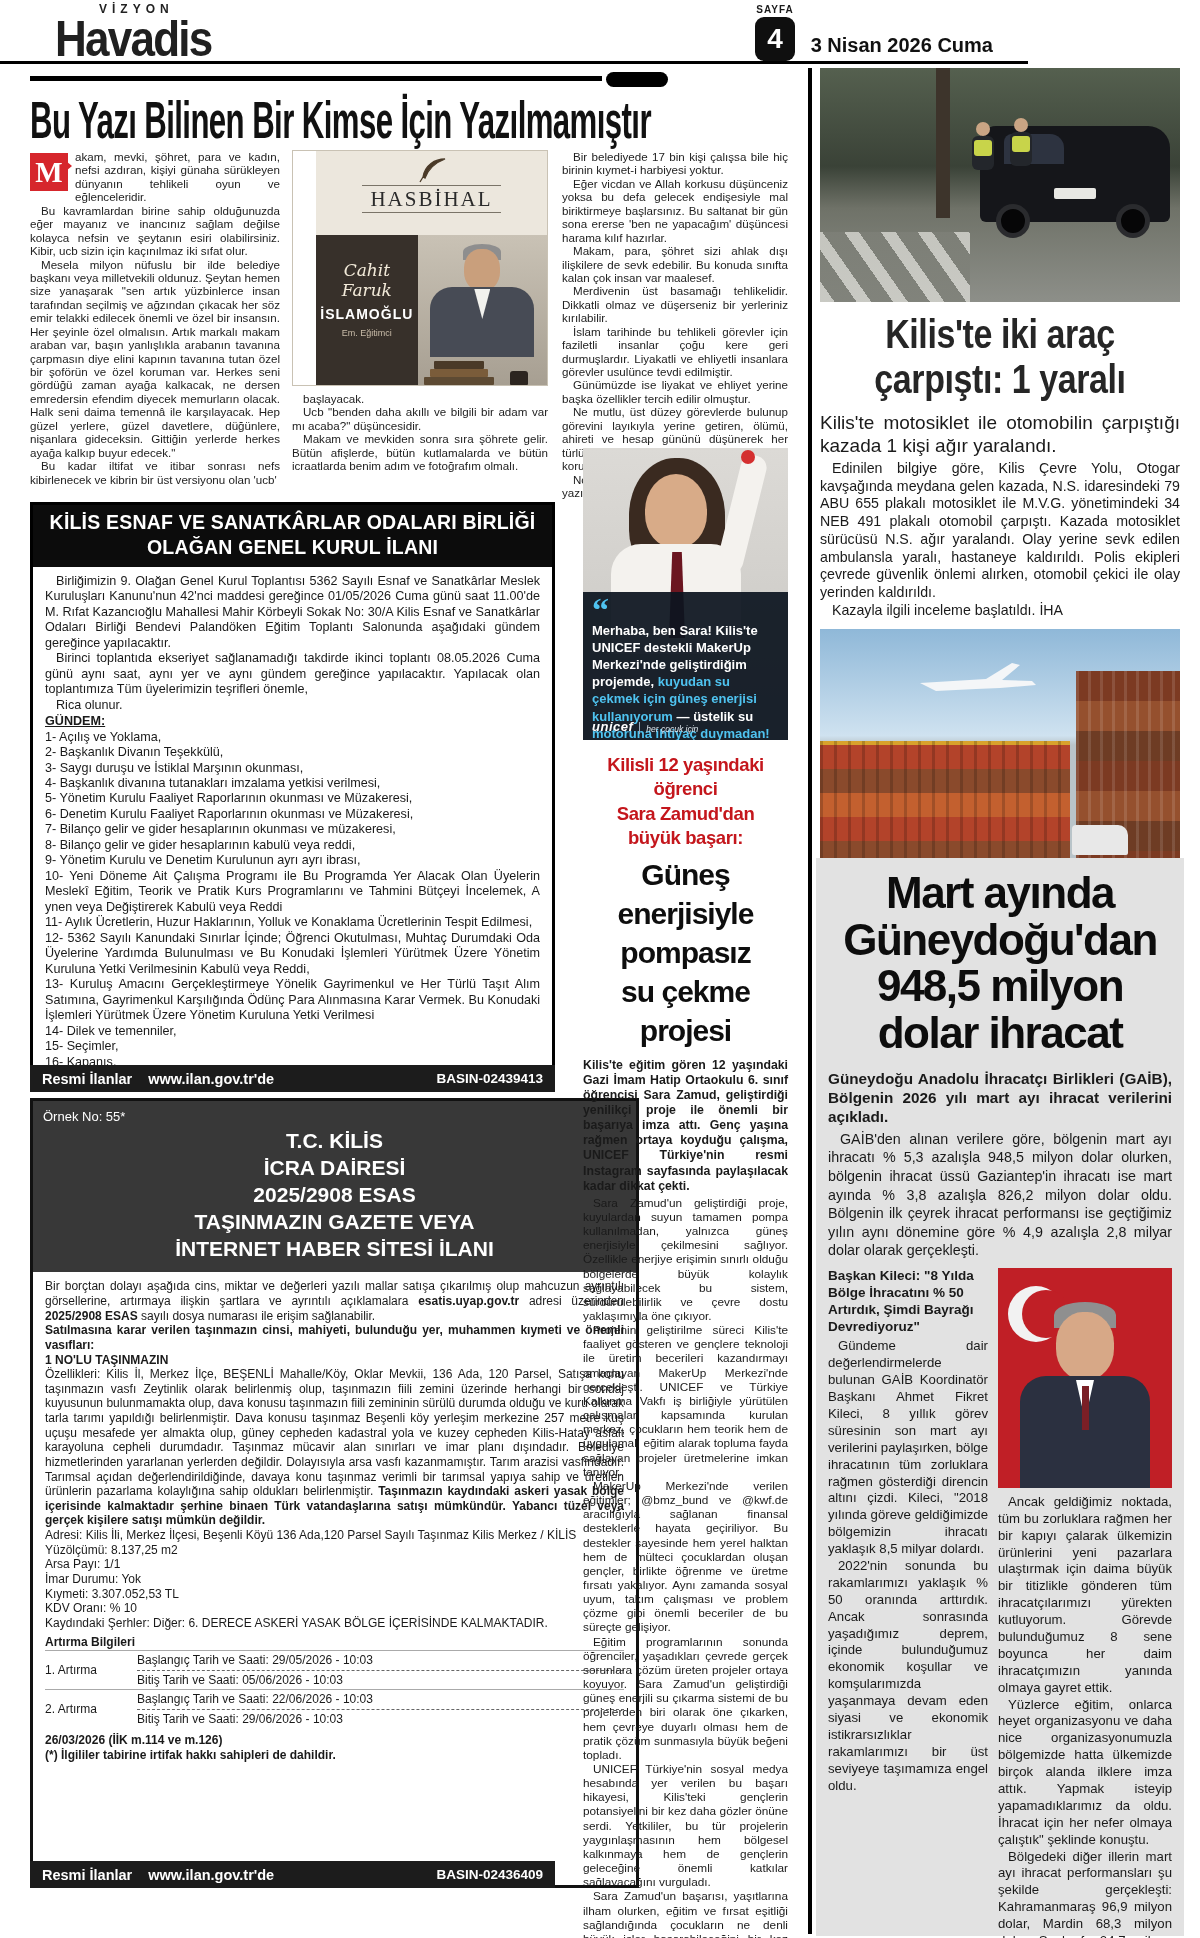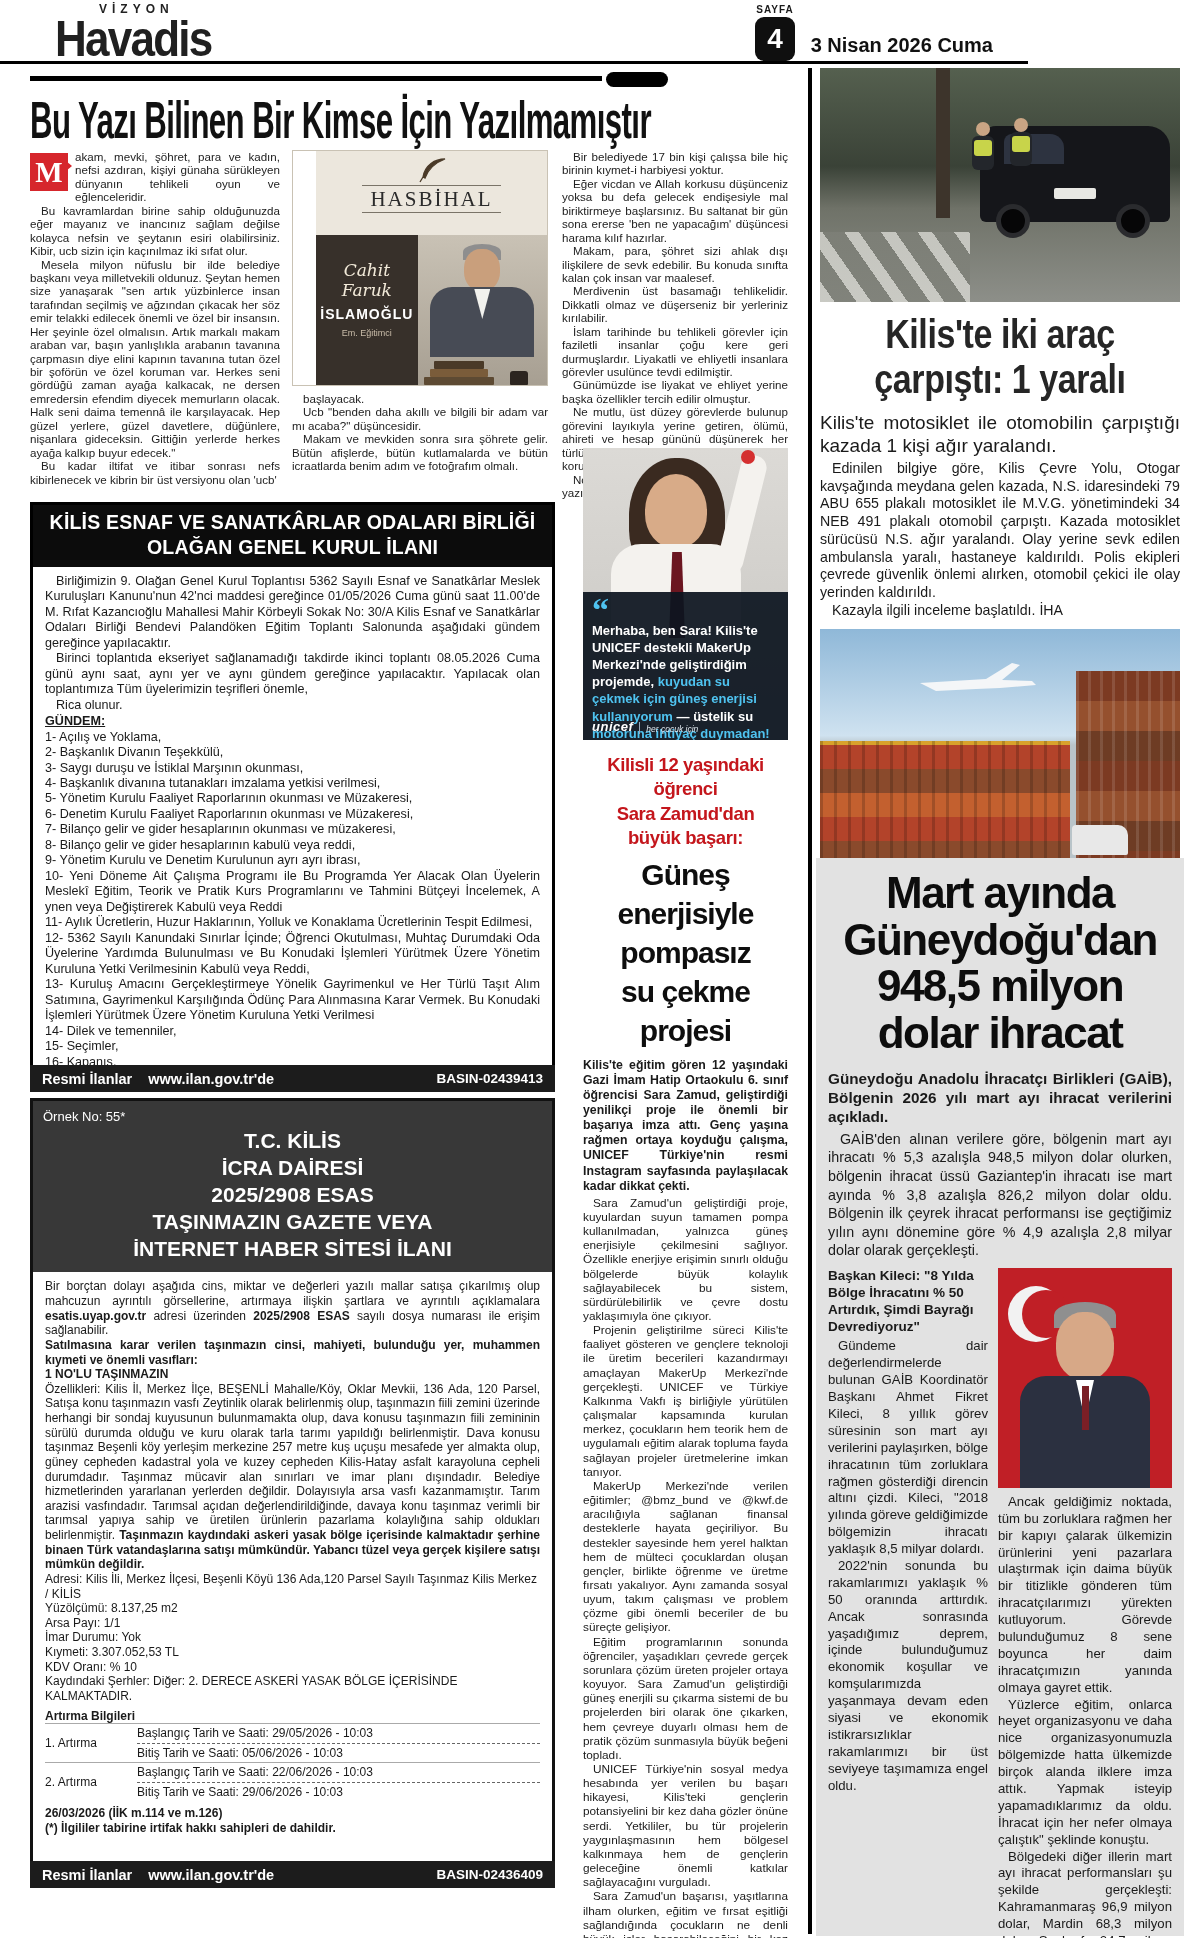--- a/index.html
+++ b/index.html
@@ -70,21 +70,21 @@
   .gundem-item { text-align:justify; }
   .esnaf-sign { text-align:right; margin-top:5px; padding-right:6px; font-size:12.8px; }
   .esnaf-sign b { font-weight:bold; }
   .ilan-bar { position:absolute; left:-3px; bottom:-3px; width:525px; height:27px; background:#1c1c1c; color:#fff; display:flex; align-items:center; justify-content:space-between; padding:0 12px; }
   .ilan-bar .lbl { font-size:14.5px; font-weight:bold; }
   .ilan-bar .url { font-size:14.5px; font-weight:bold; margin-left:16px; }
   .ilan-bar .left { display:flex; }
   .ilan-bar .code { font-size:13.5px; font-weight:bold; }
 
   
-  .icra-box { position:absolute; left:30px; top:1098px; width:525px; height:790px; border:3px solid #111; background:#fff; }
+  .icra-box { position:absolute; left:30px; top:1098px; width:609px; height:790px; border:3px solid #111; background:#fff; }
   .icra-header { background:#383838; color:#fff; padding:8px 10px 10px; }
   .icra-ornek { font-size:13px; margin-bottom:4px; }
   .icra-title-line { text-align:center; font-size:21px; font-weight:bold; line-height:1.28; }
   .icra-body { padding:7px 12px 0; font-size:12px; line-height:1.22; }
   .icra-body p { margin:0; text-align:justify; }
   .icra-sub { font-weight:bold; }
   .icra-details div { text-align:left; }
   .artirma-title { font-weight:bold; margin-top:5px; }
   .art-row { display:flex; border-top:1px solid #aaa; padding:2px 0; }
   .art-row:first-of-type { border-top:1px solid #ccc; }
@@ -316,21 +316,21 @@
       <p class="icra-sub">1 NO'LU TAŞINMAZIN</p>
       <p><span>Özellikleri: Kilis İl, Merkez İlçe, BEŞENLİ Mahalle/Köy, Oklar Mevkii, 136 Ada, 120 Parsel, Satışa konu taşınmazın vasfı Zeytinlik olarak belirlenmiş olup, taşınmazın fiili zemini üzerinde herhangi bir sondaj kuyusunun bulunmamakta olup, dava konusu taşınmazın fiili zemininin sürülü durumda olduğu ve kuru olarak tarla tarımı yapıldığı belirlenmiştir. Dava konusu taşınmaz Beşenli köy yerleşim merkezine 257 metre kuş uçuşu mesafede yer almakta olup, güney cepheden kadastral yola ve kuzey cepheden Kilis-Hatay asfalt karayoluna cepheli durumdadır. Taşınmaz mücavir alan sınırları ve imar planı dışındadır. Belediye hizmetlerinden yararlanan yerlerden değildir. Dolayısıyla arsa vasfı kazanmamıştır. Tarım arazisi vasfındadır. Tarımsal açıdan değerlendirildiğinde, davaya konu taşınmaz verimli bir tarımsal yapıya sahip ve üretilen ürünlerin pazarlama kolaylığına sahip oldukları belirlenmiştir. </span><b>Taşınmazın kaydındaki askeri yasak bölge içerisinde kalmaktadır şerhine binaen Türk vatandaşlarına satışı mümkündür. Yabancı tüzel veya gerçek kişilere satışı mümkün değildir.</b></p>
       <div class="icra-details">
         <div>
             <div>Adresi: Kilis İli, Merkez İlçesi, Beşenli Köyü 136 Ada,120 Parsel Sayılı Taşınmaz Kilis Merkez / KİLİS</div>
             <div>Yüzölçümü: 8.137,25 m2</div>
             <div>Arsa Payı: 1/1</div>
             <div>İmar Durumu: Yok</div>
             <div>Kıymeti: 3.307.052,53 TL</div>
             <div>KDV Oranı: % 10</div>
-            <div>Kaydındaki Şerhler: Diğer: 2. DERECE ASKERİ YASAK BÖLGE İÇERİSİNDE KALMAKTADIR.</div>
+            <div>Kaydındaki Şerhler: Diğer: 6. DERECE ASKERİ YASAK BÖLGE İÇERİSİNDE KALMAKTADIR.</div>
           </div>
       </div>
       <div class="artirma-title">Artırma Bilgileri</div>
       <div class="art-row">
         <div class="art-label">1. Artırma</div>
         <div class="art-cell">
           <div>Başlangıç Tarih ve Saati: 29/05/2026 - 10:03</div>
           <div class="art-dash"></div>
           <div>Bitiş Tarih ve Saati: 05/06/2026 - 10:03</div>
         </div>

